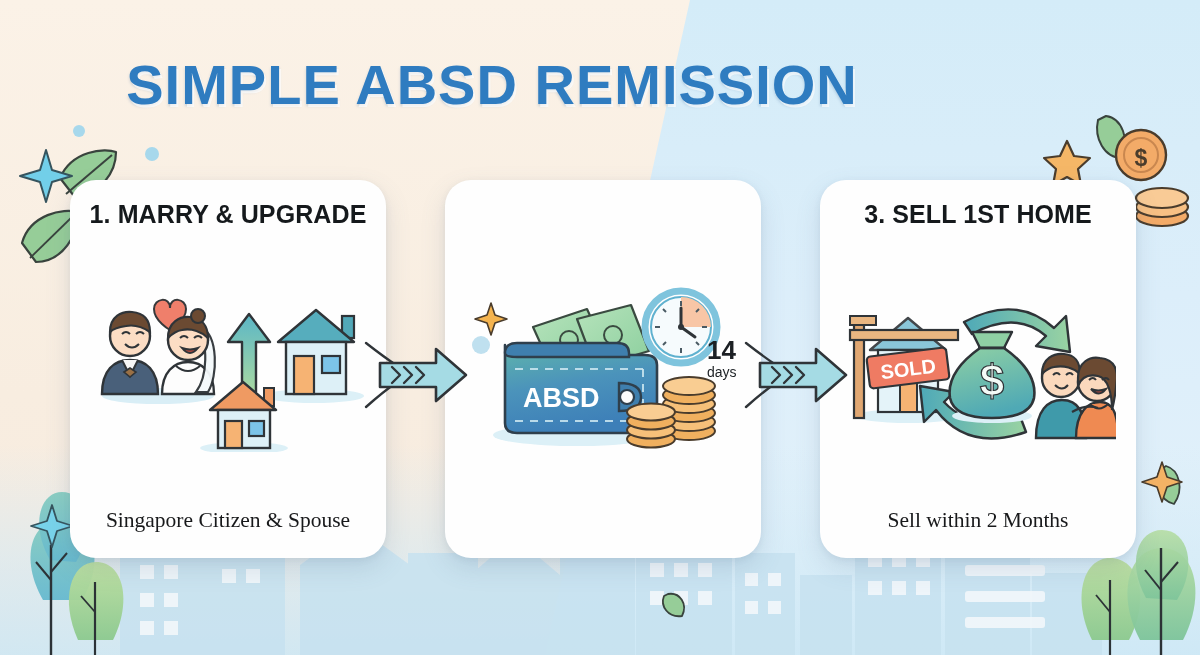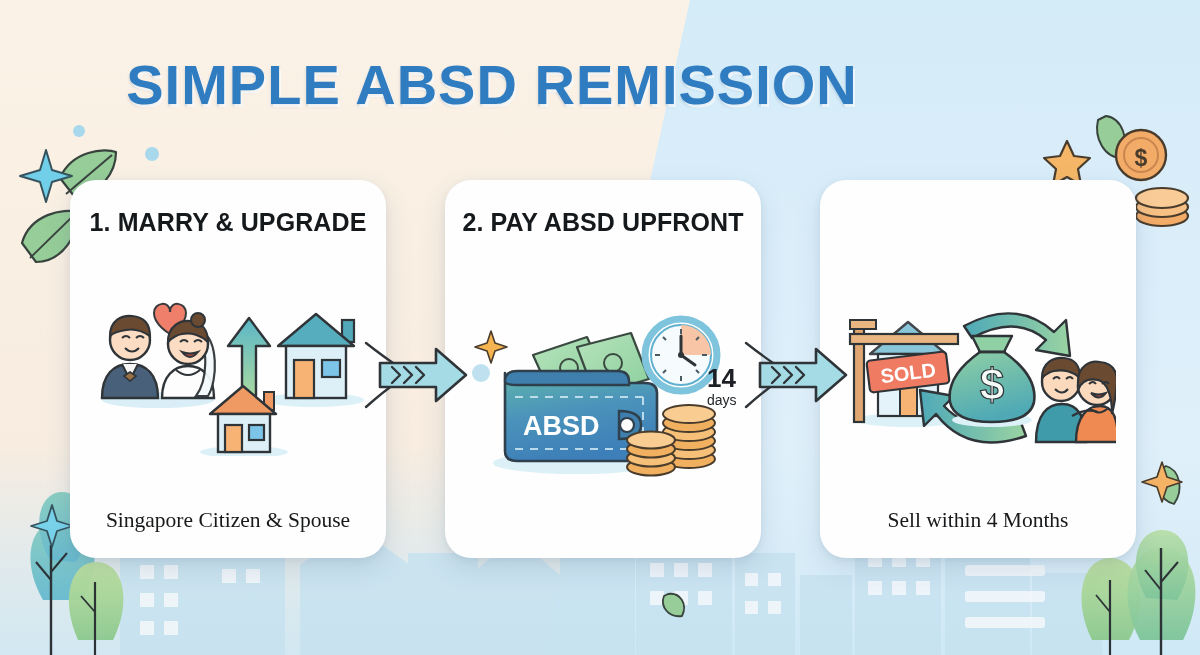--- a/index.html
+++ b/index.html
@@ -37,21 +37,21 @@
   .card{
     position:absolute;top:0;width:316px;height:378px;
     background:#fefefe;border-radius:26px;
     box-shadow:0 10px 24px rgba(90,115,140,.17), 0 2px 6px rgba(90,115,140,.10);
     display:flex;flex-direction:column;align-items:center;
   }
   .card.c1{left:70px;}
   .card.c2{left:445px;}
   .card.c3{left:820px;}
   .card-title{
-    margin-top:28px;width:286px;text-align:center;
+    margin-top:20px;width:286px;text-align:center;
     font-size:25px;font-weight:bold;color:#15191c;line-height:1.12;
     letter-spacing:.1px;
   }
   .card-art{flex:1;width:300px;display:flex;align-items:center;justify-content:center;}
   .card-art svg{display:block;}
   .card-caption{width:300px;text-align:center;margin-bottom:22px;font-family:Liberation Serif, serif;}
   .card-caption div{font-size:21.5px;color:#18191b;line-height:1.0;padding:5px 0;}
 
   
   .connector{position:absolute;top:335px;height:80px;width:110px;}
@@ -266,21 +266,20 @@
           <rect x="133" y="141" width="17" height="27" fill="#f6b373" stroke="#2f3438" stroke-width="2.2"></rect>
           <rect x="157" y="141" width="15" height="15" fill="#7cc4e8" stroke="#2f3438" stroke-width="2.2"></rect>
         </svg>
       </div>
       <div class="card-caption">
         <div>Singapore Citizen &amp; Spouse</div>
       </div>
     </div>
 
     <div class="card c2">
-      <div class="card-title">2. PAY ABSD UPFRONT</div>
       <div class="card-art">
         <svg width="272" height="172" viewBox="0 0 272 172">
           <defs>
             <linearGradient id="walletG" x1="0" y1="0" x2="0.3" y2="1">
               <stop offset="0" stop-color="#5fb5ab"></stop>
                 <stop offset="0.5" stop-color="#4b93bb"></stop>
                 <stop offset="1" stop-color="#3d7fb8"></stop>
             </linearGradient>
             <linearGradient id="billG" x1="0" y1="0" x2="1" y2="1">
               <stop offset="0" stop-color="#b6e3bb"></stop>
@@ -344,21 +343,21 @@
             <circle cx="214" cy="44" r="3" fill="#2f3438"></circle>
           </g>
           <text x="240" y="76" font-family="Liberation Sans, sans-serif" font-size="26" font-weight="bold" fill="#1c2024" id="clock-value-text">14</text>
           <text x="240" y="94" font-family="Liberation Sans, sans-serif" font-size="14" fill="#1c2024" id="clock-unit-text">days</text>
         </svg>
       </div>
     </div>
 
     <div class="card c3">
       <div class="card-title">
-        <br>
+        <span>3. SELL 1ST HOME</span><br>
       </div>
       <div class="card-art">
         <svg width="276" height="160" viewBox="0 0 276 160">
           <defs>
             <linearGradient id="arrG" x1="0" y1="0" x2="1" y2="0">
               <stop offset="0" stop-color="#4ea9b8"></stop>
                 <stop offset="1" stop-color="#9ad3a2"></stop>
             </linearGradient>
             <linearGradient id="arrG2" x1="1" y1="0" x2="0" y2="0">
               <stop offset="0" stop-color="#9ad3a2"></stop>
@@ -407,21 +406,21 @@
             <circle cx="257" cy="96" r="19" fill="#fbd9bd" stroke="#2f3438" stroke-width="2.4"></circle>
             <path d="M238 92 C238 76 250 70 260 72 C272 73 277 80 277 92 C276 104 274 116 272 124 C272 108 268 92 258 90 C248 88 241 92 238 100 Z" fill="#6b4a32" stroke="#2f3438" stroke-width="2.2"></path>
             <path d="M249 94 q4 -4 7 0" stroke="#2f3438" stroke-width="2" fill="none"></path>
             <path d="M262 94 q4 -4 7 0" stroke="#2f3438" stroke-width="2" fill="none"></path>
             <path d="M251 103 q8 9 15 0 q-8 3 -15 0 Z" fill="#b4483f" stroke="#2f3438" stroke-width="2"></path>
             <path d="M232 126 q14 -8 26 -4" stroke="#2f3438" stroke-width="2.2" fill="none"></path>
           </g>
         </svg>
       </div>
       <div class="card-caption">
-        <div>Sell within 4 Months</div>
+        <div>Sell within 2 Months</div>
       </div>
     </div>
   </div>
 
   <div class="connector a">
     <svg width="110" height="80" viewBox="0 0 110 80">
       <path d="M4 8 Q22 22 34 30 L34 48 Q22 56 4 72" fill="none" stroke="#2f3438" stroke-width="2.4" stroke-linecap="round"></path>
       <path d="M18 28 L74 28 L74 14 L104 40 L74 66 L74 52 L18 52 Z" fill="#a5dbe4" stroke="#2f3438" stroke-width="2.6" stroke-linejoin="round"></path>
       <g stroke="#2f3438" stroke-width="2.4" fill="none" stroke-linecap="round" stroke-linejoin="round">
         <path d="M30 32 L38 40 L30 48"></path>

